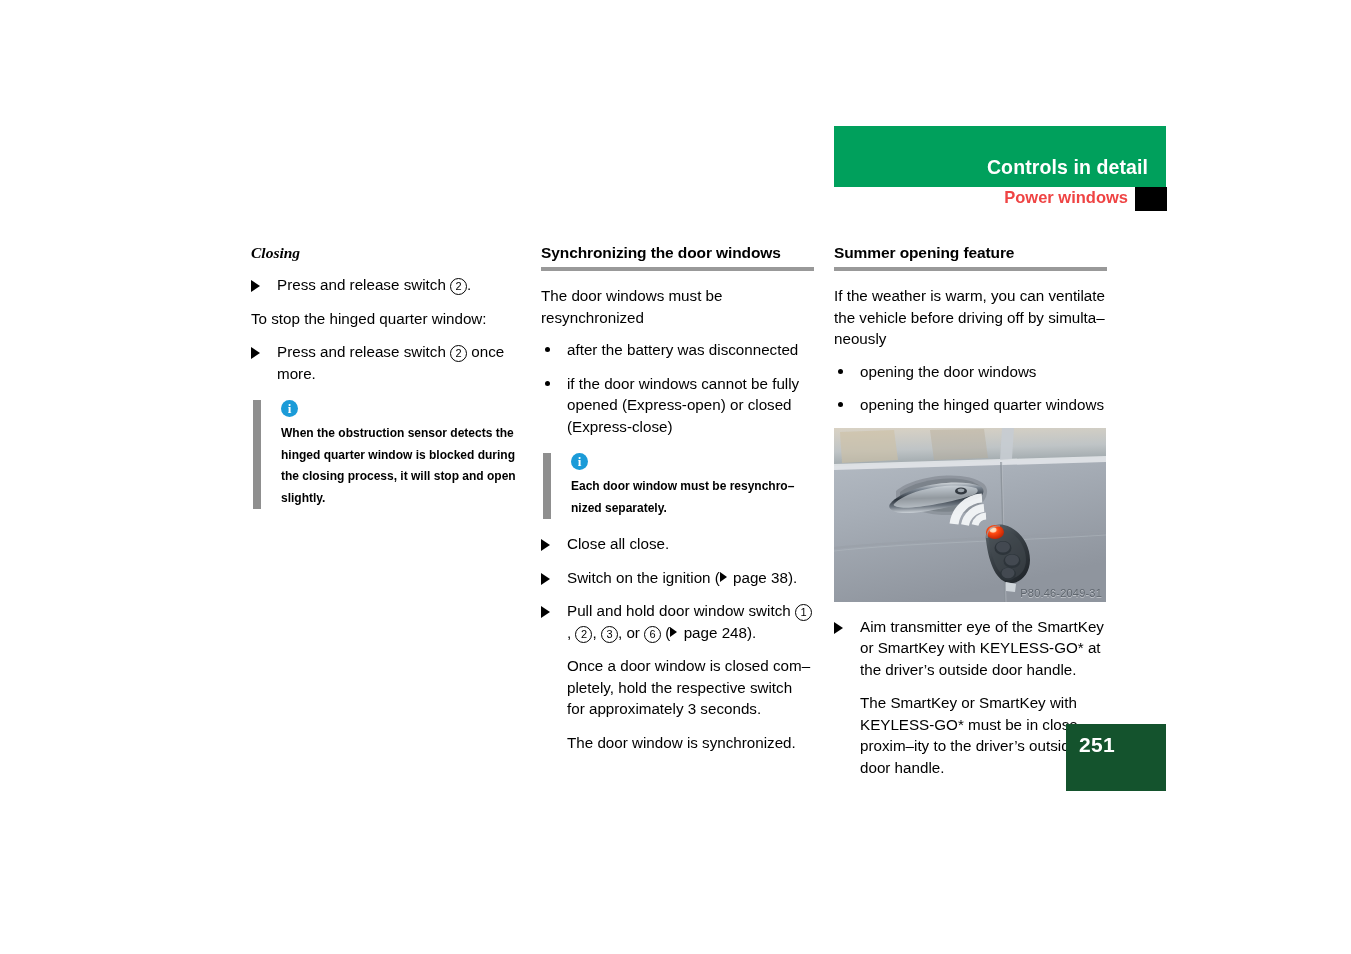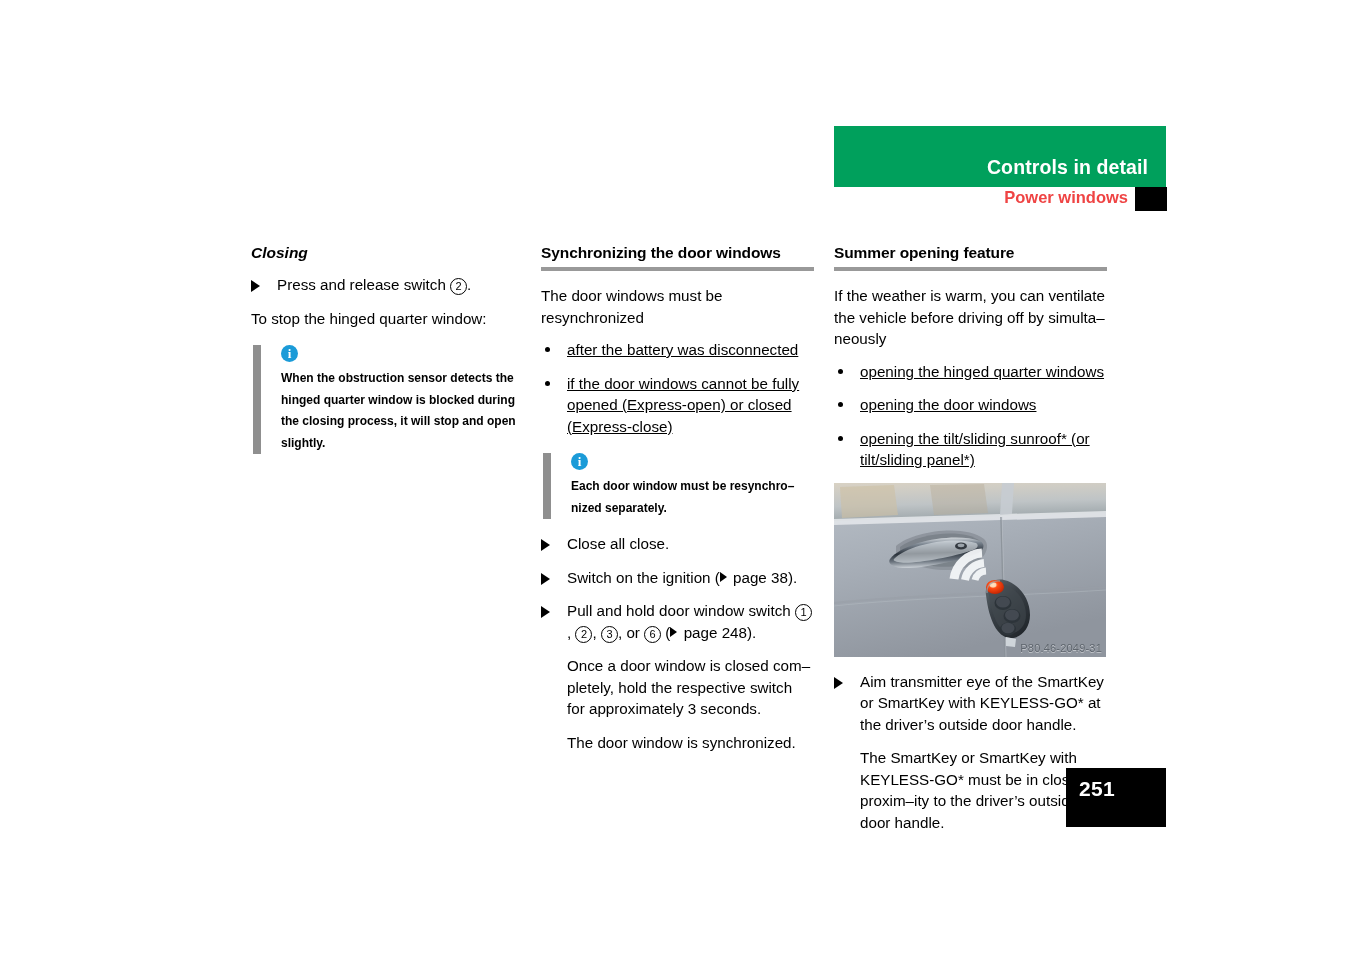--- a/index.html
+++ b/index.html
@@ -78,20 +78,21 @@
   .col-mid    { left: 541px; }
   .col-right  { left: 834px; }
 
   
   .h-italic {
     font-size: 15.5px;
     font-weight: bold;
     font-style: italic;
     margin: 0 0 12px 0;
     line-height: 19px;
+    font-family: Liberation Serif, serif;
   }
   .h-section {
     font-size: 15.5px;
     font-weight: bold;
     margin: 0 0 5px 0;
     line-height: 19px;
     letter-spacing: -0.1px;
   }
   .rule {
     height: 4px;
@@ -125,21 +126,20 @@
     border-bottom: 6px solid transparent;
   }
 
   
   .bullet-item {
     position: relative;
     padding-left: 26px;
     font-size: 15.2px;
     line-height: 21.5px;
     margin: 0 0 12px 0;
-    text-decoration: underline;
   }
   .bullet-item .dot {
     position: absolute;
     left: 4px;
     top: 8px;
     width: 5px; height: 5px;
     border-radius: 50%;
     background: #000;
   }
 
@@ -224,24 +224,24 @@
     color: #5e656d;
     font-family: "Liberation Sans", sans-serif;
     letter-spacing: 0.2px;
     text-shadow: 0 1px 0 rgba(255,255,255,.45);
   }
 
   
   .pagenum-box {
     position: absolute;
     left: 1066px;
-    top: 768px;
+    top: 724px;
     width: 100px;
-    height: 59px;
-    background: #000000;
+    height: 67px;
+    background: #14532d;
   }
   .pagenum-text {
     position: absolute;
     left: 13px;
     top: 9px;
     font-size: 21px;
     font-weight: bold;
     color: #ffffff;
     letter-spacing: 0.3px;
   }
@@ -263,20 +263,24 @@
 
     <div class="h-italic">Closing</div>
 
     <div class="arrow-item">
       <span class="tri"></span>
       <span>Press and release switch </span><span class="circ">2</span><span>.</span>
     </div>
 
     <p class="body">To stop the hinged quarter window:</p>
 
+    <div class="arrow-item">
+      <span class="tri"></span>
+      <span>Press and release switch </span><span class="circ">2</span><span> once more.</span>
+    </div>
 
     <div class="note">
       <span class="note-bar"></span>
       <span class="info-icon">i</span>
       <p>When the obstruction sensor detects the hinged quarter window is blocked during the closing process, it will stop and open slightly.</p>
     </div>
 
   </div>
 
   <div class="col col-mid">
@@ -327,29 +331,28 @@
 
   <div class="col col-right">
 
     <div class="h-section">Summer opening feature</div>
     <div class="rule"></div>
 
     <p class="body tight">If the weather is warm, you can ventilate the vehicle before driving off by simulta–neously</p>
 
     <div class="bullet-item">
       <span class="dot"></span>
-      <span>opening the hinged quarter windows</span>
+      <span>opening the door windows</span>
     </div>
     <div class="bullet-item">
       <span class="dot"></span>
-      <span>opening the door windows</span>
+      <span>opening the hinged quarter windows</span>
     </div>
     <div class="bullet-item">
       <span class="dot"></span>
-      <span>opening the tilt/sliding sunroof* (or tilt/sliding panel*)</span>
     </div>
 
     <div class="figure">
       <svg width="272" height="174" viewBox="0 0 272 174">
         <defs>
           <linearGradient id="bodyGrad" x1="0" y1="0" x2="0.35" y2="1">
             <stop offset="0%" stop-color="#b9c0c8"></stop>
             <stop offset="45%" stop-color="#a7aeb7"></stop>
             <stop offset="100%" stop-color="#8f959e"></stop>
           </linearGradient>

